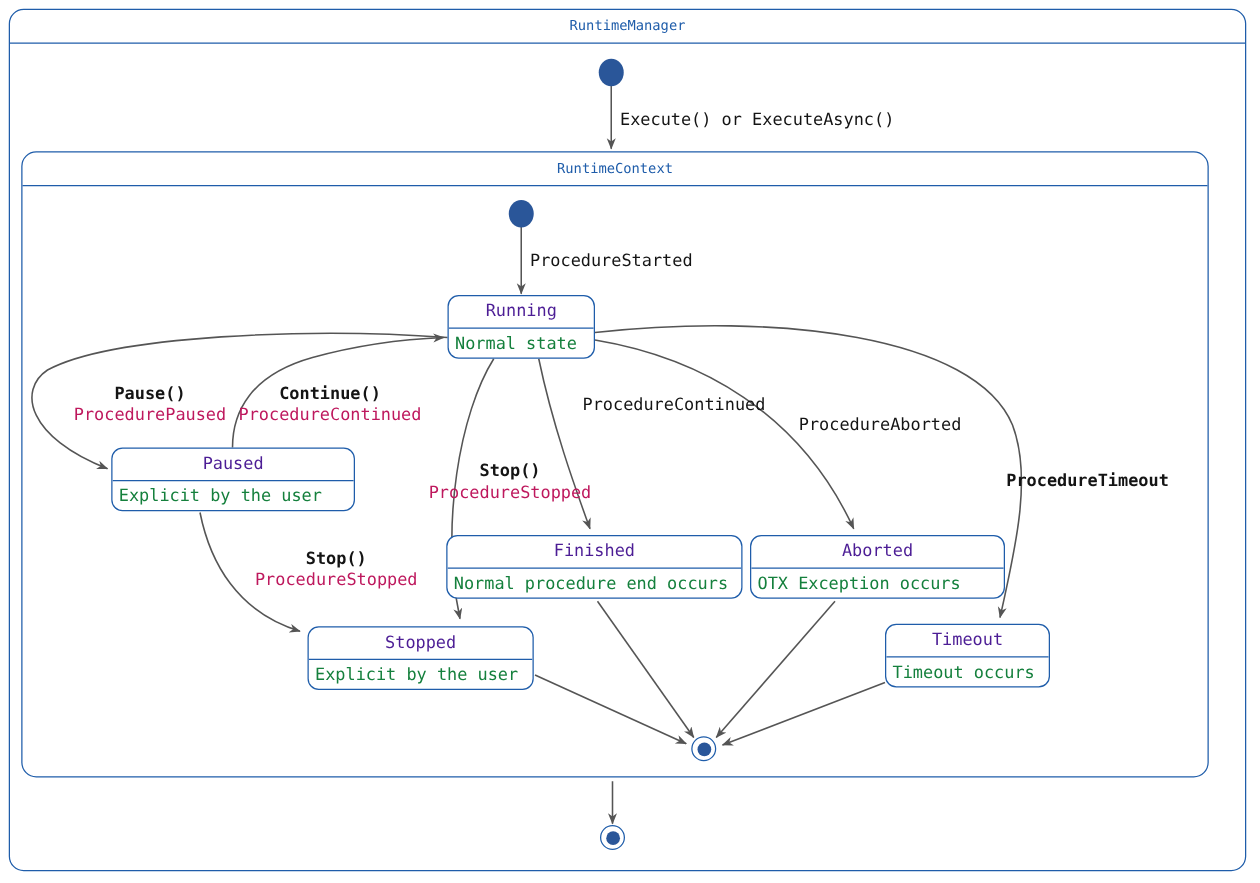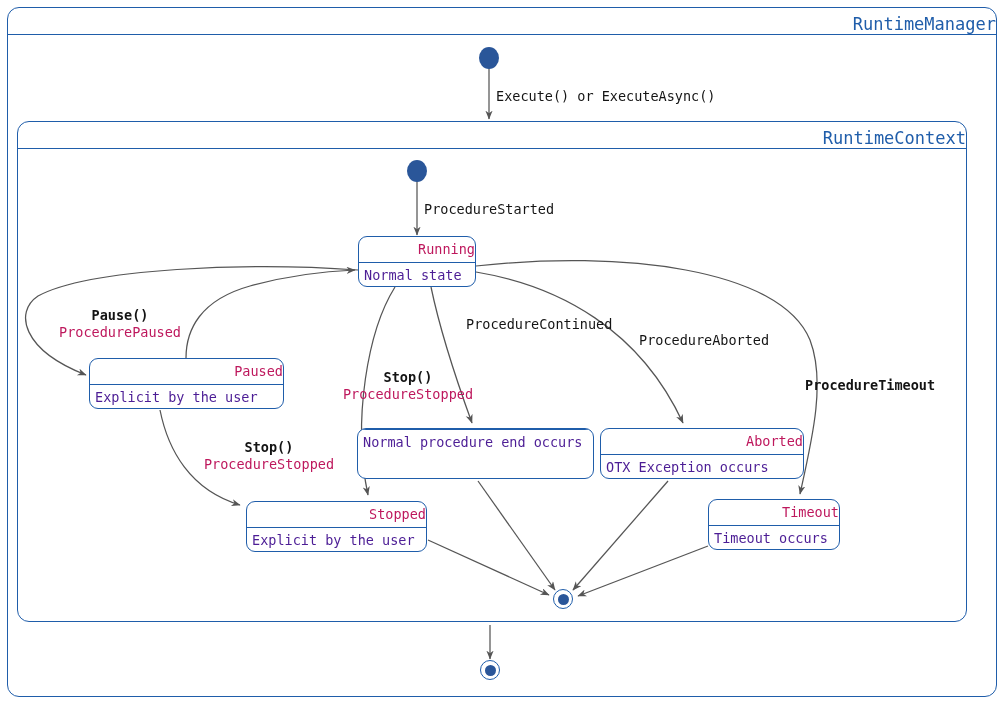--- a/index.html
+++ b/index.html
@@ -28,57 +28,57 @@
     position: absolute;
     box-sizing: border-box;
     border: 1.5px solid #1f5daa;
     border-radius: 12px;
     background: transparent;
   }
   .composite-title {
     position: absolute;
     left: 0;
     right: 0;
-    text-align: right;
+    text-align: center;
     color: #1f5daa;
-    font-size: 17px;
+    font-size: 11px;
     letter-spacing: 0px;
     white-space: nowrap;
   }
   .composite-divider {
     position: absolute;
     left: 0;
     right: 0;
     height: 0;
     border-top: 1.5px solid #1f5daa;
   }
   
   .state {
     position: absolute;
     box-sizing: border-box;
     border: 1.6px solid #1f5daa;
     border-radius: 9px;
     background: #ffffff;
     overflow: hidden;
   }
   .state-name {
-    text-align: right;
-    color: #be185d;
+    text-align: center;
+    color: #4c1d95;
     font-size: 13.5px;
     line-height: 25px;
     height: 25px;
     white-space: nowrap;
   }
   .state-sep {
     height: 0;
     border-top: 1.5px solid #1f5daa;
   }
   .state-desc {
     text-align: left;
-    color: #4c1d95;
+    color: #15803d;
     font-size: 13.5px;
     line-height: 25px;
     height: 25px;
     padding-left: 5px;
     white-space: nowrap;
   }
   
   .start-node {
     position: absolute;
     border-radius: 50%;
@@ -186,20 +186,21 @@
     <div class="state-desc">Explicit by the user</div>
   </div>
 
   <div class="state" style="left:246px; top:501px; width:181px; height:51px;">
     <div class="state-name">Stopped</div>
     <div class="state-sep"></div>
     <div class="state-desc">Explicit by the user</div>
   </div>
 
   <div class="state" style="left:357px; top:428px; width:237px; height:51px;">
+    <div class="state-name">Finished</div>
     <div class="state-sep"></div>
     <div class="state-desc">Normal procedure end occurs</div>
   </div>
 
   <div class="state" style="left:600px; top:428px; width:204px; height:51px;">
     <div class="state-name">Aborted</div>
     <div class="state-sep"></div>
     <div class="state-desc">OTX Exception occurs</div>
   </div>
 
@@ -211,20 +212,24 @@
 
   <div class="edge-label" style="left:496px; top:88px;"><span class="italic">Execute()</span><span> or </span><span class="italic">ExecuteAsync()</span></div>
 
   <div class="edge-label" style="left:424px; top:201px;">ProcedureStarted</div>
 
   <div class="lbl-stack" style="left:32px; top:307px; width:176px;">
     <div class="l1">Pause()</div>
     <div class="l2">ProcedurePaused</div>
   </div>
 
+  <div class="lbl-stack" style="left:176px; top:307px; width:176px;">
+    <div class="l1">Continue()</div>
+    <div class="l2">ProcedureContinued</div>
+  </div>
 
   <div class="lbl-stack" style="left:325px; top:369px; width:166px;">
     <div class="l1">Stop()</div>
     <div class="l2">ProcedureStopped</div>
   </div>
 
   <div class="lbl-stack" style="left:186px; top:439px; width:166px;">
     <div class="l1">Stop()</div>
     <div class="l2">ProcedureStopped</div>
   </div>

